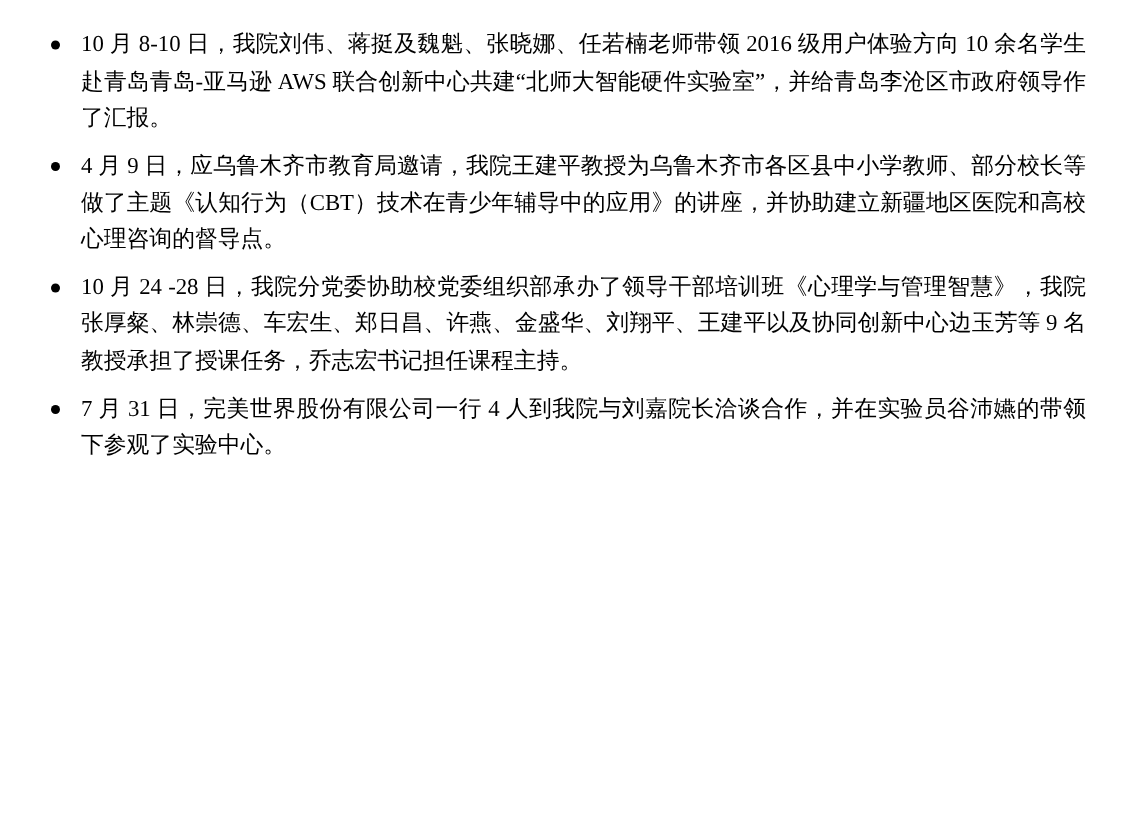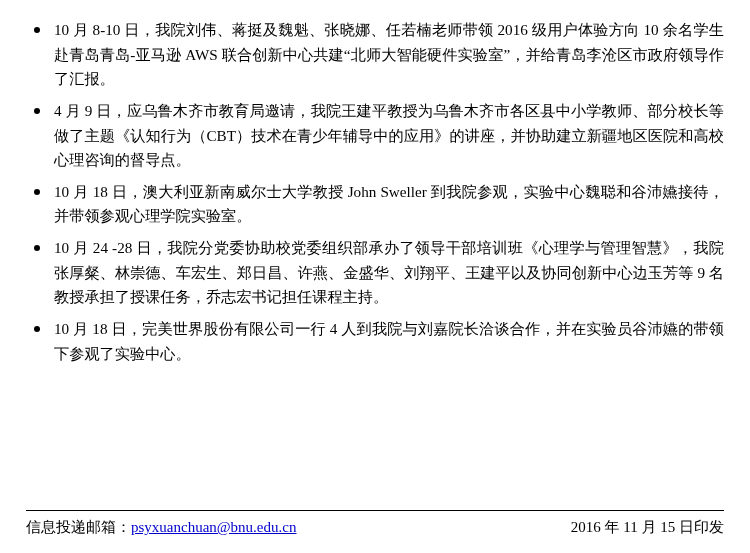--- a/index.html
+++ b/index.html
@@ -74,26 +74,18 @@
   }
 </style>
 </head>
 <body>
 
 <div class="page">
 
   <ul class="bullet-list">
     <li>10 月 8-10 日，我院刘伟、蒋挺及魏魁、张晓娜、任若楠老师带领 2016 级用户体验方向 10 余名学生赴青岛青岛-亚马逊 AWS 联合创新中心共建“北师大智能硬件实验室”，并给青岛李沧区市政府领导作了汇报。</li>
     <li>4 月 9 日，应乌鲁木齐市教育局邀请，我院王建平教授为乌鲁木齐市各区县中小学教师、部分校长等做了主题《认知行为（CBT）技术在青少年辅导中的应用》的讲座，并协助建立新疆地区医院和高校心理咨询的督导点。</li>
-    <li>10 月 18 日，澳大利亚新南威尔士大学教授 John Sweller 到我院参观，实验中心魏聪和谷沛嬿接待，并带领参观心理学院实验室。</li>
     <li>10 月 24 -28 日，我院分党委协助校党委组织部承办了领导干部培训班《心理学与管理智慧》，我院张厚粲、林崇德、车宏生、郑日昌、许燕、金盛华、刘翔平、王建平以及协同创新中心边玉芳等 9 名教授承担了授课任务，乔志宏书记担任课程主持。</li>
-    <li>10 月 18 日，完美世界股份有限公司一行 4 人到我院与刘嘉院长洽谈合作，并在实验员谷沛嬿的带领下参观了实验中心。</li>
+    <li>7 月 31 日，完美世界股份有限公司一行 4 人到我院与刘嘉院长洽谈合作，并在实验员谷沛嬿的带领下参观了实验中心。</li>
   </ul>
 
-  <div class="footer">
-    <div class="footer-rule"></div>
-    <div class="footer-row">
-      <div class="footer-left"><span>信息投递邮箱：</span><a class="footer-email" href="#">psyxuanchuan@bnu.edu.cn</a></div>
-      <div class="footer-right">2016 年 11 月 15 日印发</div>
-    </div>
-  </div>
 
 </div>
 
 </body></html>

